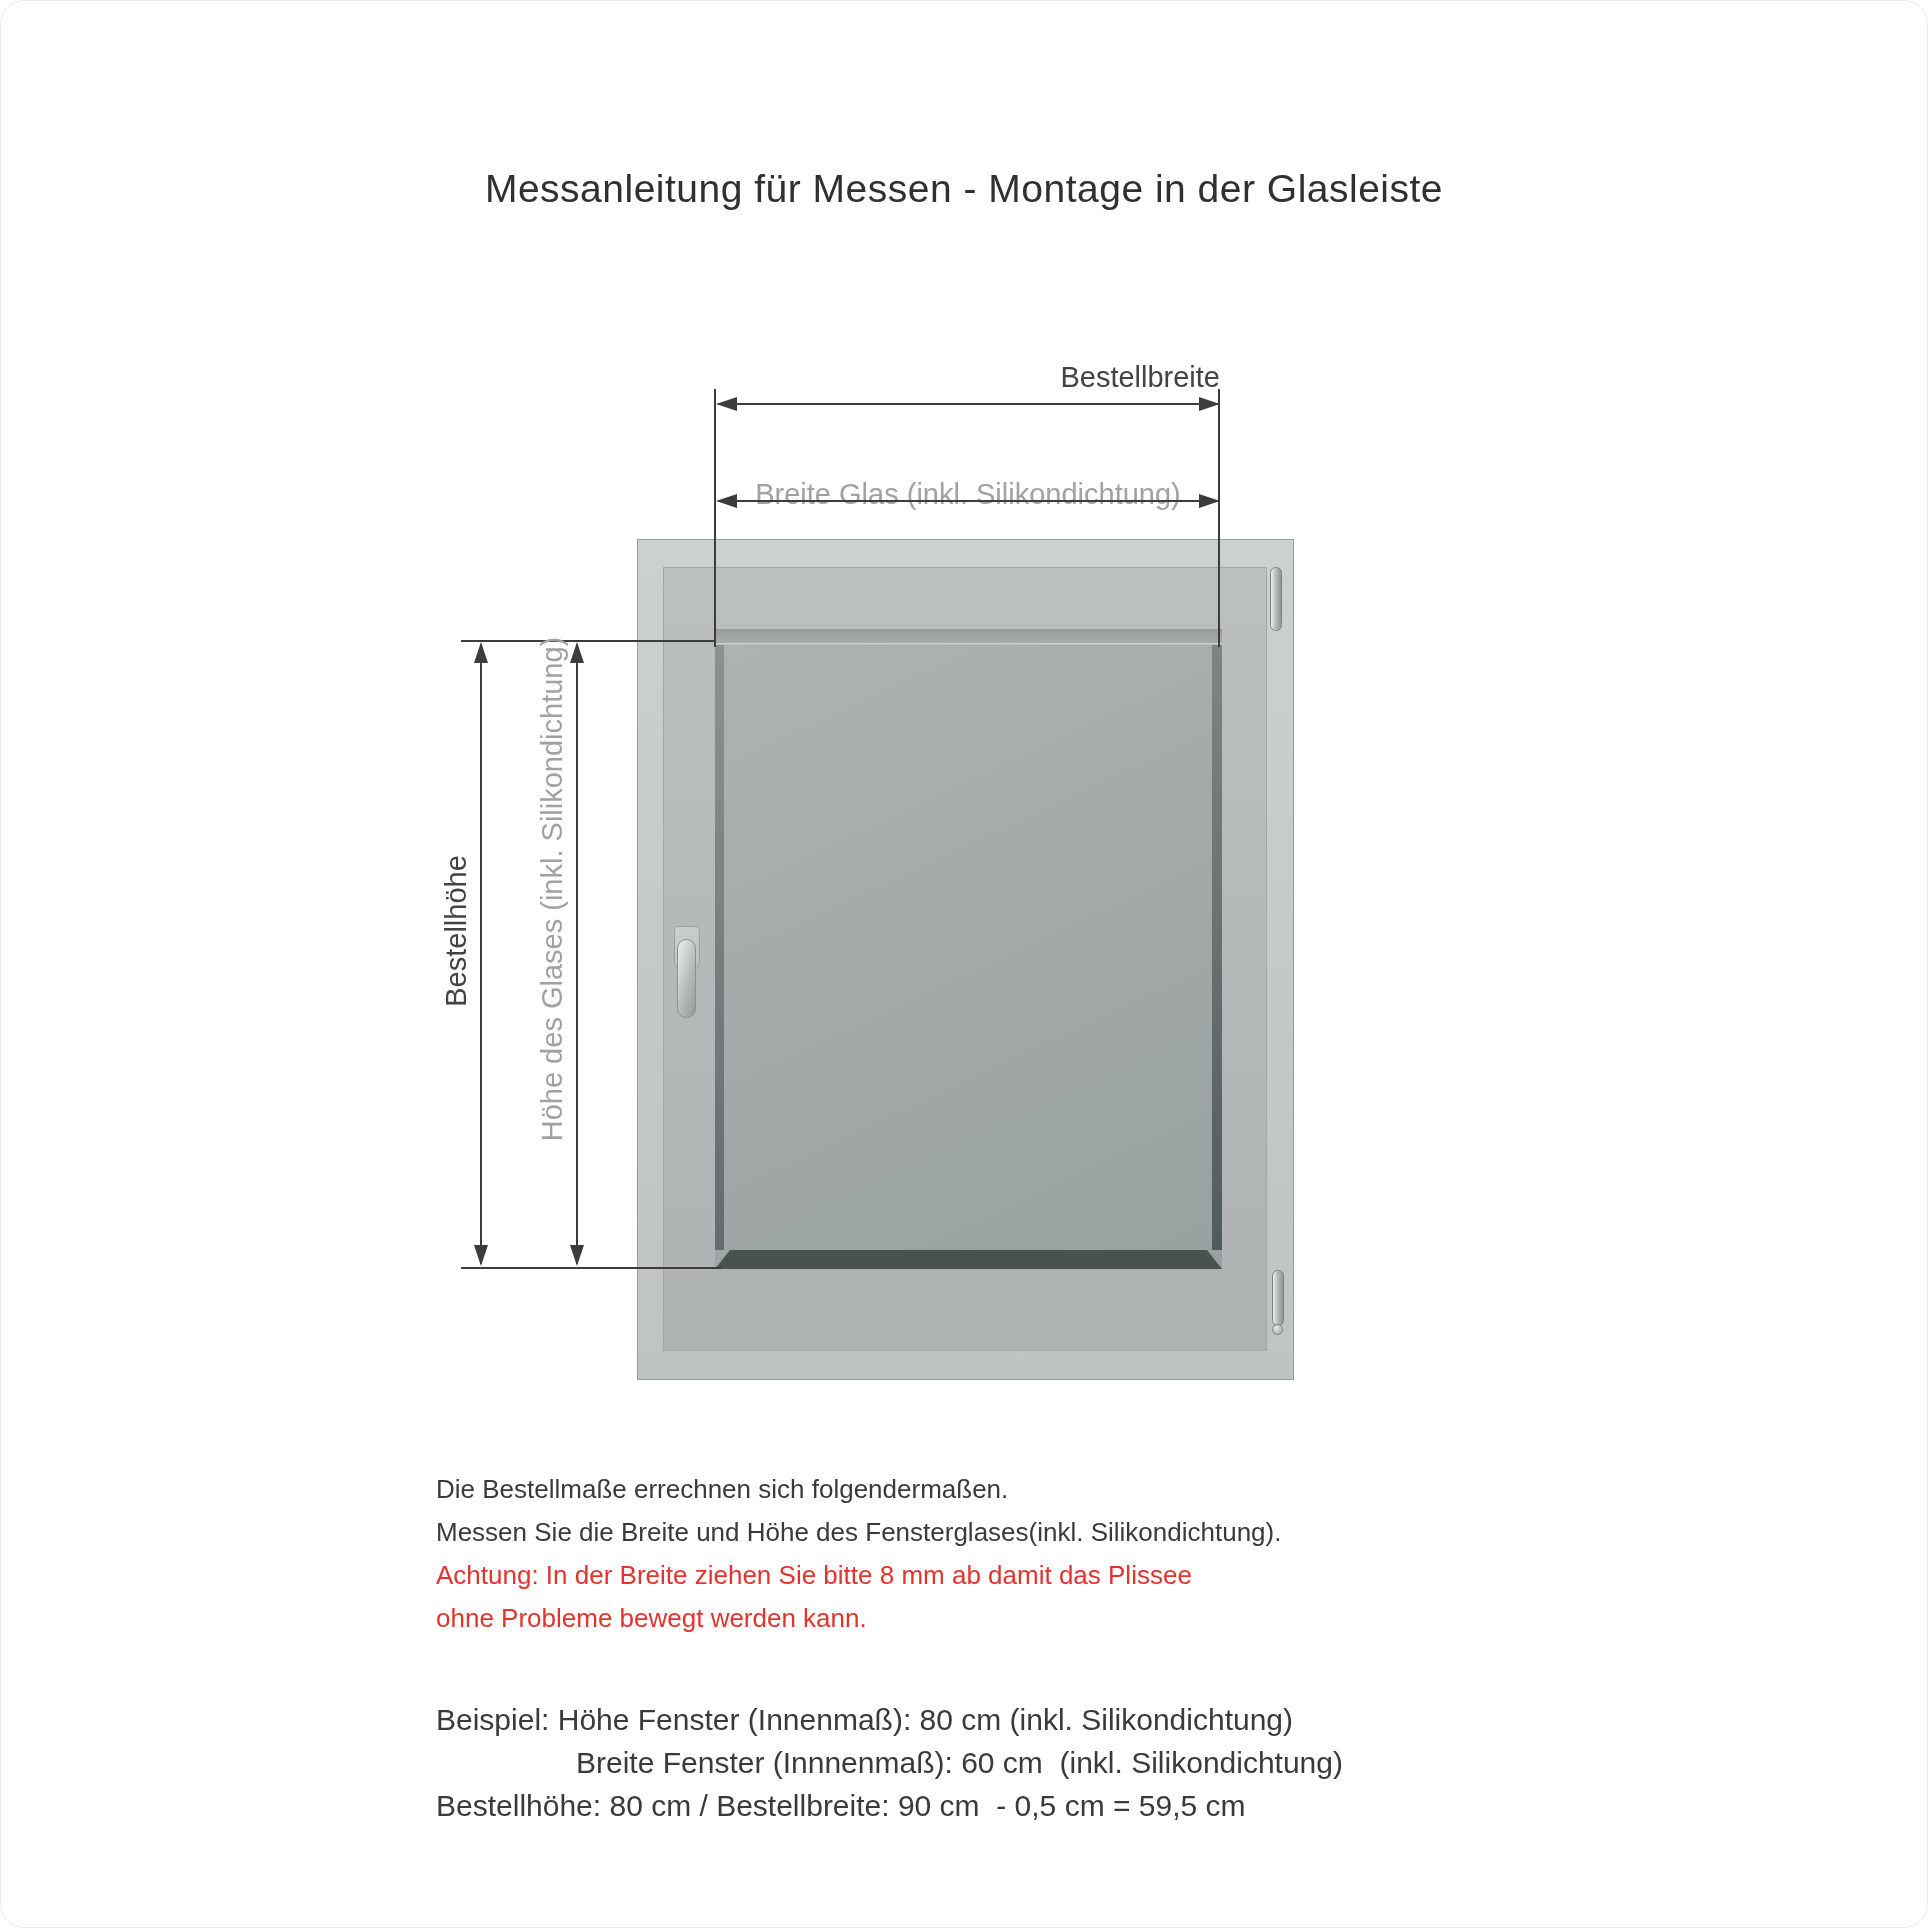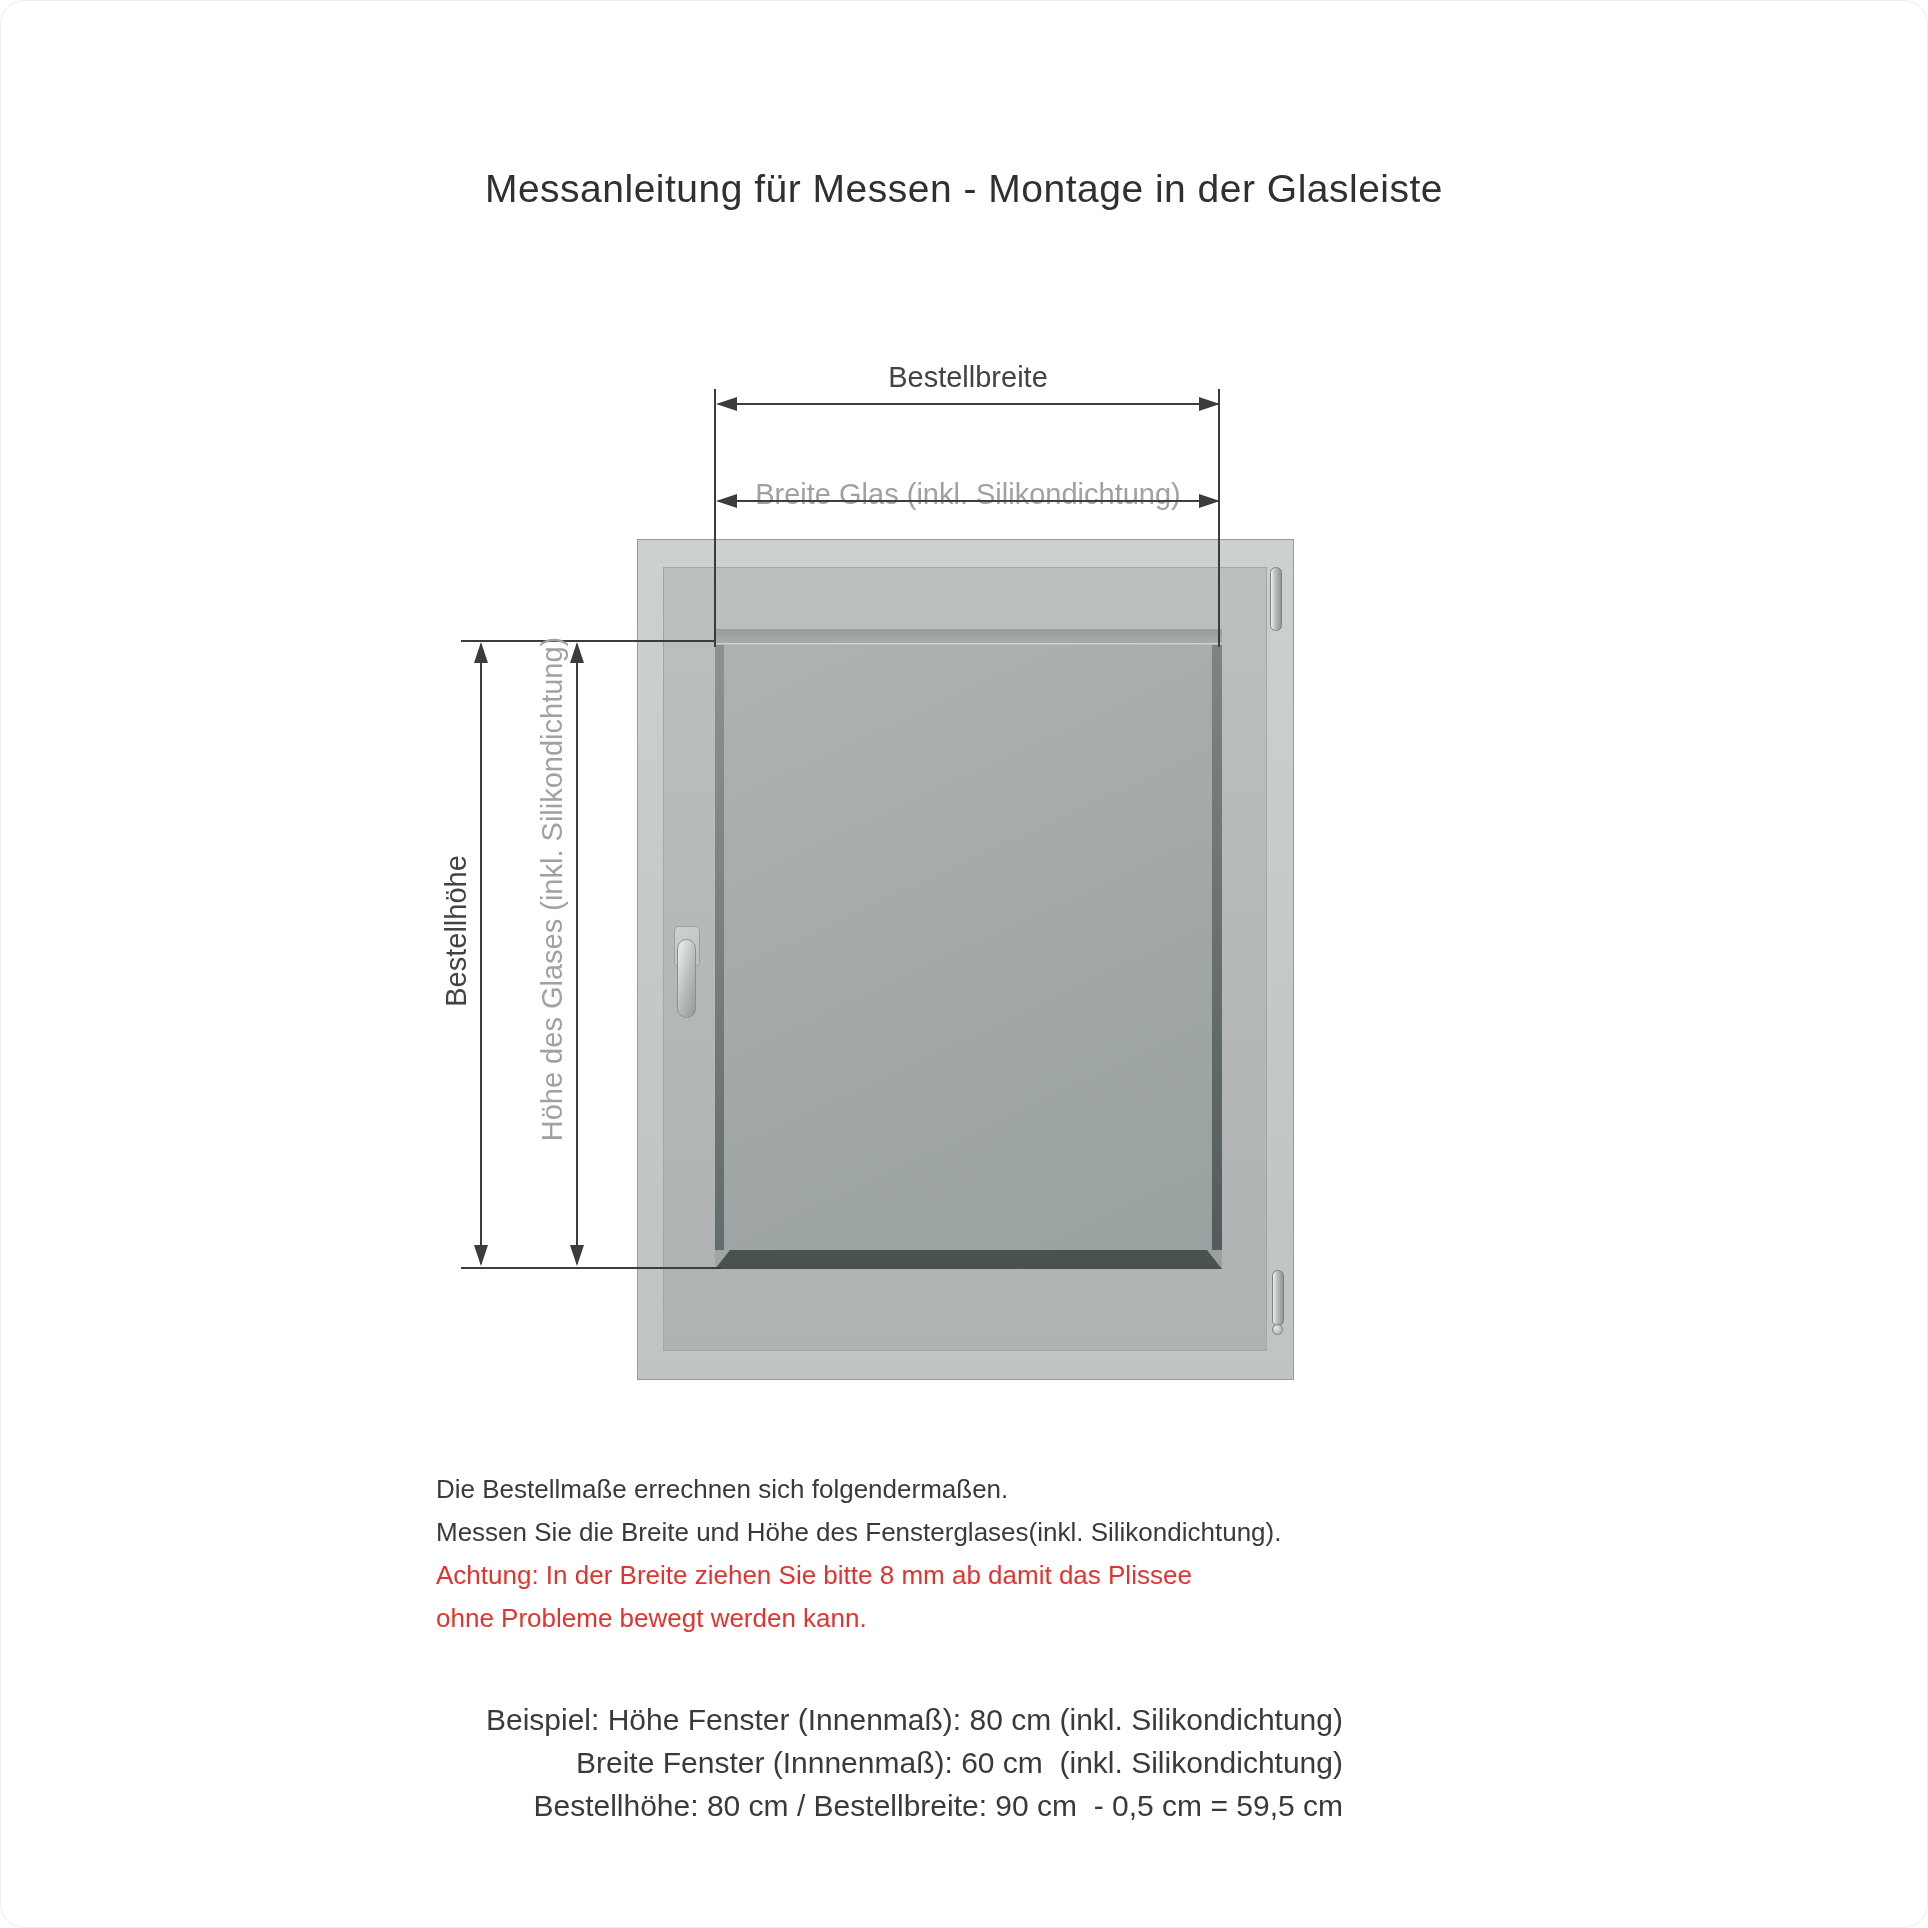--- a/index.html
+++ b/index.html
@@ -81,33 +81,33 @@
   .dim-h .ah-r{position:absolute;right:0;top:0;width:0;height:0;
     border-top:7.5px solid transparent;border-bottom:7.5px solid transparent;border-left:21px solid var(--dim);}
   .dim-v{position:absolute;width:15px;}
   .dim-v .line{position:absolute;top:1.9px;bottom:1.9px;left:5.6px;width:2.8px;background:var(--dim);}
   .dim-v .ah-t{position:absolute;top:0;left:0;width:0;height:0;
     border-left:7.5px solid transparent;border-right:7.5px solid transparent;border-bottom:21px solid var(--dim);}
   .dim-v .ah-b{position:absolute;bottom:0;left:0;width:0;height:0;
     border-left:7.5px solid transparent;border-right:7.5px solid transparent;border-top:21px solid var(--dim);}
 
   .hlabel{position:absolute;left:715px;width:504px;text-align:center;font-size:29px;white-space:nowrap;}
-  .hlabel.dark{color:#434343;}
+  .hlabel.dark{color:#434343;text-align:right;}
   .hlabel.gray{color:var(--muted);}
   .vlabel{position:absolute;white-space:nowrap;font-size:29px;
     transform:translate(-50%,-50%) rotate(-90deg);}
   .vlabel.dark{color:#434343;}
   .vlabel.gray{color:var(--muted);}
 
   
   .instructions{position:absolute;left:435px;top:1467px;font-size:26px;line-height:43px;color:var(--text);}
   .instructions div{white-space:pre-wrap;}
   .warn{color:var(--warn);}
   .example{position:absolute;left:435px;top:1697px;font-size:30px;line-height:43px;color:var(--text);}
-  .example div{white-space:pre-wrap;text-align:right;}
+  .example div{white-space:pre-wrap;}
   .example .indent{padding-left:140px;}
 </style>
 </head>
 <body>
 
 <div class="canvas" style="--dim: #3c3c3c; --muted: #a1a1a1; --warn: #e0342f; --text: #3a3a3a;">
 
   <div class="page-title">Messanleitung für Messen - Montage in der Glasleiste</div>
 
   <div class="window-outer">

